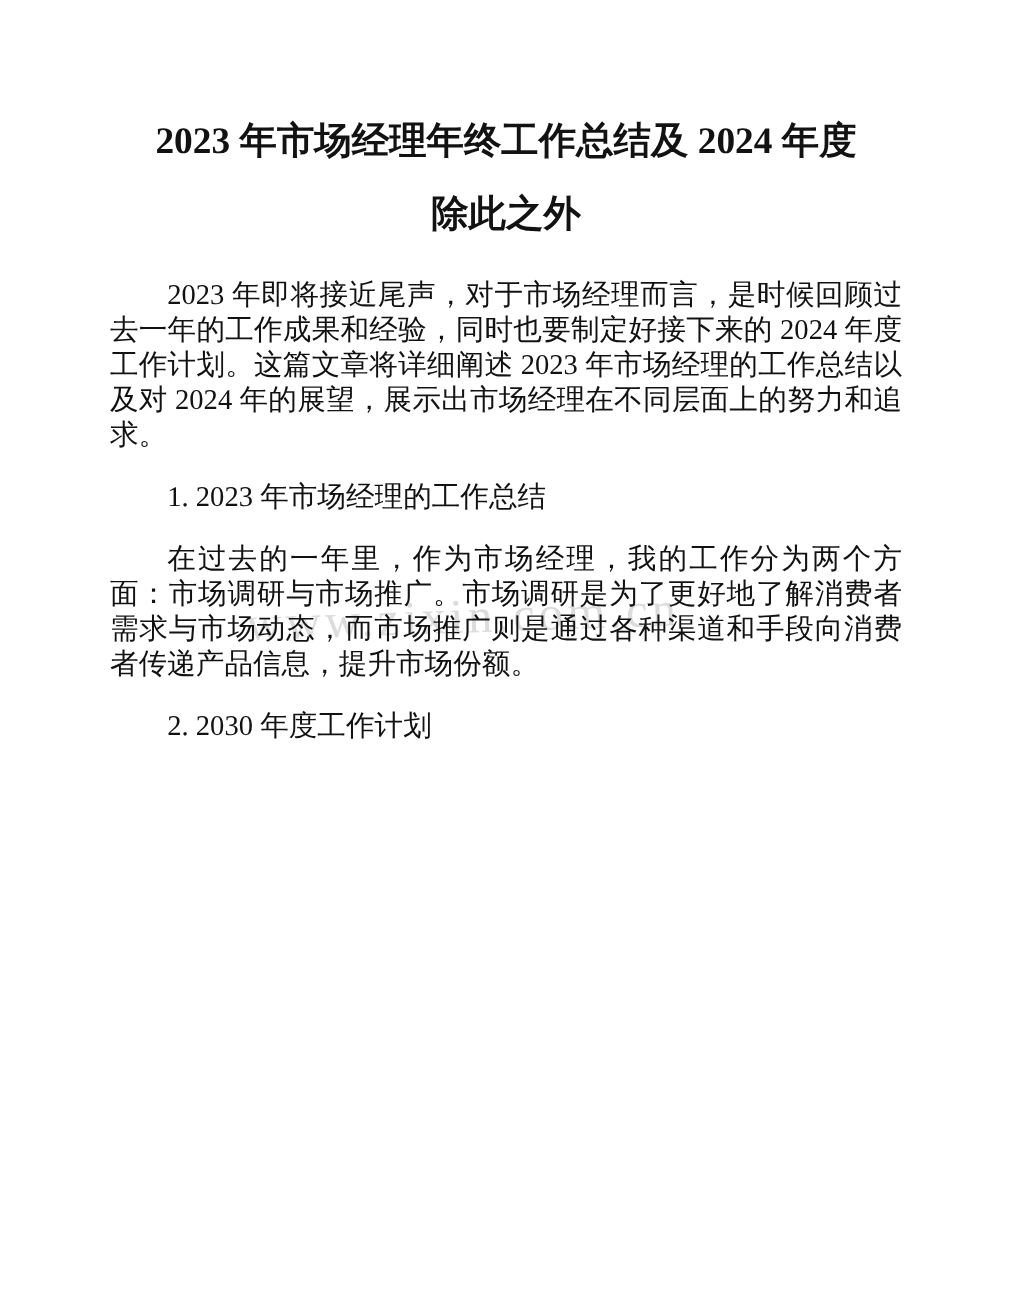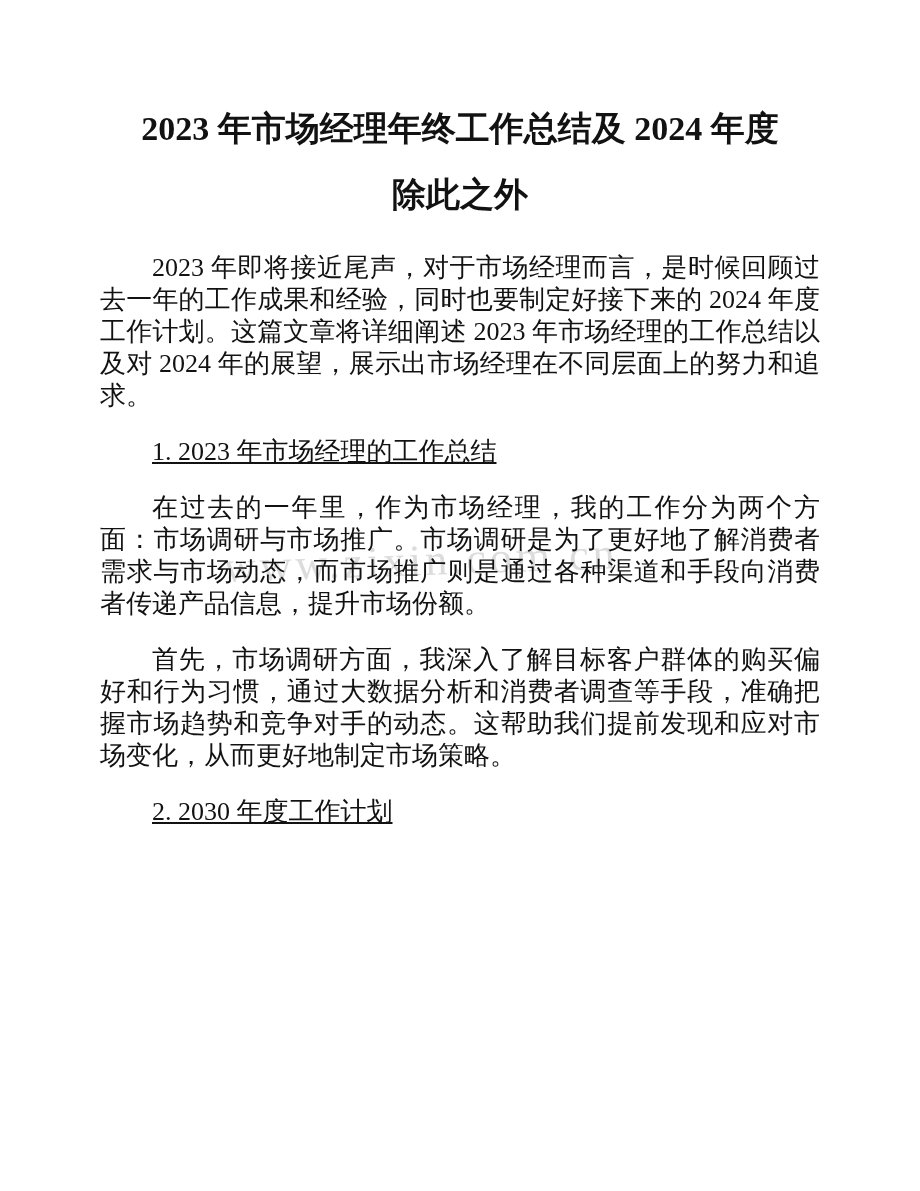--- a/index.html
+++ b/index.html
@@ -48,21 +48,20 @@
   }
   .block {
     margin: 0 0 24px 0;
     font-size: 26px;
     line-height: 32px;
     text-align: justify;
     text-indent: 2em;
   }
   .section-heading {
     text-align: left;
-    text-decoration: underline;
   }
 </style>
 </head>
 <body>
 
 <div class="page">
 
   <div class="watermark">www.zixin.com.cn</div>
 
   <div class="content">
@@ -71,20 +70,19 @@
       <span class="title-line">2023 年市场经理年终工作总结及 2024 年度</span>
       <span class="title-line">除此之外</span>
     </h1>
 
     <p class="block">2023 年即将接近尾声，对于市场经理而言，是时候回顾过去一年的工作成果和经验，同时也要制定好接下来的 2024 年度工作计划。这篇文章将详细阐述 2023 年市场经理的工作总结以及对 2024 年的展望，展示出市场经理在不同层面上的努力和追求。</p>
 
     <p class="block section-heading">1. 2023 年市场经理的工作总结</p>
 
     <p class="block">在过去的一年里，作为市场经理，我的工作分为两个方面：市场调研与市场推广。市场调研是为了更好地了解消费者需求与市场动态，而市场推广则是通过各种渠道和手段向消费者传递产品信息，提升市场份额。</p>
 
-    <p class="block">首先，市场调研方面，我深入了解目标客户群体的购买偏好和行为习惯，通过大数据分析和消费者调查等手段，准确把握市场趋势和竞争对手的动态。这帮助我们提前发现和应对市场变化，从而更好地制定市场策略。</p>
 
 
 
     <p class="block section-heading">2. 2030 年度工作计划</p>
 
   </div>
 </div>
 
 </body></html>

